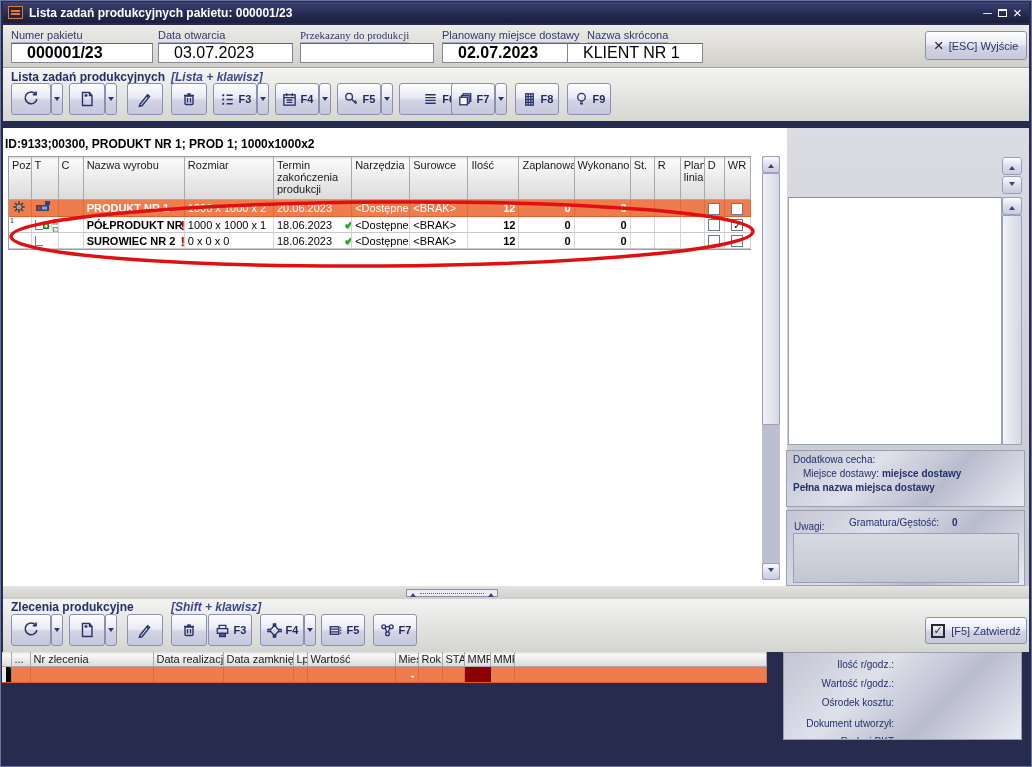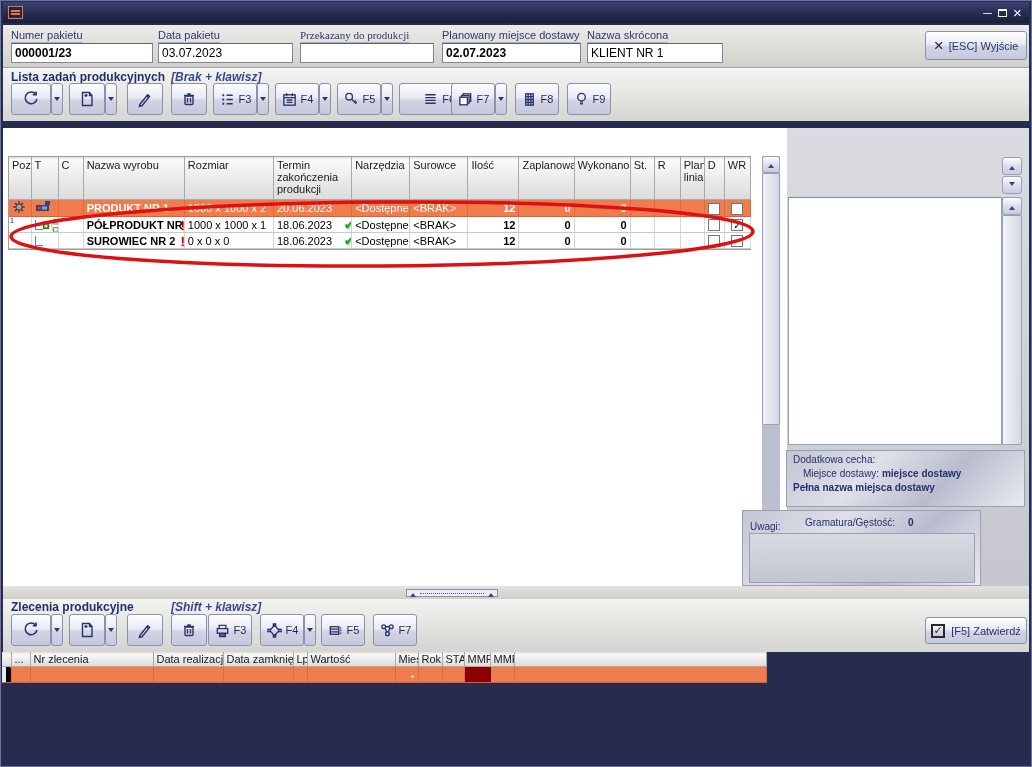--- a/index.html
+++ b/index.html
@@ -14,31 +14,31 @@
   .app-icon{width:15px;height:13px;border:1px solid #E87830;background:#20254A;margin:0 6px 0 5px;
     display:flex;flex-direction:column;justify-content:center;gap:1px;padding:2px;}
   .app-icon i{display:block;height:2px;background:#E87830;}
   .cap-btn{color:#fff;width:15px;height:15px;display:flex;align-items:center;justify-content:center;
     font-size:12px;font-weight:normal;cursor:default;}
   .max-glyph{width:9px;height:8px;border:1px solid #fff;border-top-width:2px;display:inline-block;}
   
   .btn{background:linear-gradient(180deg,#FEFEFF 0%,#E9EAF3 45%,#D2D4E4 55%,#C6C9DC 100%);
     border:1px solid #8A90B0;border-radius:3px;box-shadow:inset 0 1px 0 #fff;
     display:flex;align-items:center;justify-content:center;color:#27356B;cursor:default;}
-  .fk{font-size:11px;color:#1E2A5C;margin-left:3px;}
+  .fk{font-size:11px;color:#1E2A5C;margin-left:3px;font-weight:bold;}
   .dd{width:12px;}
   .dd::after{content:"";width:0;height:0;border:3px solid transparent;border-top:4px solid #2B3668;margin-top:3px;}
   .tri-up{width:0;height:0;border:3px solid transparent;border-bottom:4px solid #3A4578;}
   .tri-dn{width:0;height:0;border:3px solid transparent;border-top:4px solid #3A4578;}
   
   .form-panel{left:3px;top:25px;width:1026px;height:43px;
     background:linear-gradient(180deg,#ECEBE7,#D2D0CA);border-bottom:1px solid #9FA0A8;}
   .f-label{position:absolute;top:4px;font-size:11px;color:#2C3A72;border-bottom:1px solid #A9ACBE;padding-bottom:1px;}
   .f-input{position:absolute;top:18px;height:20px;border:1px solid #7E8698;border-top-color:#5C6478;
-    background:#fff;font-size:12px;padding:0 3px;color:#000;}
+    background:#fff;font-size:16px;padding:0 15px;color:#000;}
   .bold{font-weight:bold;}
   .toolbar{left:3px;top:68px;width:1026px;height:53px;
     background:linear-gradient(180deg,#F3F3F1,#D6D6D2);border-top:1px solid #fff;}
   .tb-title{position:absolute;top:1px;left:8px;font-size:12px;font-weight:bold;color:#22306A;}
   .tb-hint{position:absolute;top:1px;left:168px;font-size:12px;font-weight:bold;font-style:italic;color:#3A4890;}
   .tb-btn{position:absolute;top:14px;height:32px;}
   svg.ic{stroke:#28346B;fill:none;stroke-width:1.4;}
   
   .main-area{left:3px;top:128px;width:1026px;height:458px;background:#fff;overflow:hidden;}
   .right-zone{left:784px;top:0;width:242px;height:458px;background:linear-gradient(180deg,#DBDBE2,#C6C6D0);}
@@ -92,48 +92,49 @@
 </head>
 <body>
 
 <div class="window">
 
   <div class="abs titlebar">
     <span class="app-icon">
         <i></i>
         <i></i>
       </span>
+    <span>Lista zadań produkcyjnych pakietu: 000001/23</span>
     <span style="flex:1"></span>
     <span class="cap-btn">─</span>
     <span class="cap-btn">
         <span class="max-glyph"></span>
       </span>
     <span class="cap-btn" style="font-size:15px;margin-right:4px;">×</span>
   </div>
 
   <div class="abs form-panel">
     <span class="f-label" style="left:8px;">Numer pakietu</span>
     <input class="f-input bold" style="left: 8px; width: 142px;" value="000001/23">
-    <span class="f-label" style="left:155px;">Data pakietu</span>
+    <span class="f-label" style="left:155px;">Data otwarcia</span>
     <input class="f-input" style="left: 155px; width: 135px;" value="03.07.2023">
     <span class="f-label" style="left:297px;font-family:Liberation Serif, serif;">Przekazany do produkcji</span>
     <input class="f-input" style="left: 297px; width: 134px;" value="">
     <span class="f-label" style="left:439px;">Planowany miejsce dostawy</span>
     <input class="f-input bold" style="left: 439px; width: 139px;" value="02.07.2023">
     <span class="f-label" style="left:584px;">Nazwa skrócona</span>
-    <input class="f-input" style="left: 584px; width: 136px;" value="KLIENT NR 1">
+    <input class="f-input" style="left: 564px; width: 136px;" value="KLIENT NR 1">
     <div class="btn abs" style="left:922px;top:6px;width:102px;height:29px;font-size:11px;">
       <span style="font-size:17px;margin-right:5px;color:#1F1F2E;">×</span>
       <span>[ESC] Wyjście</span>
     </div>
   </div>
 
   <div class="abs toolbar">
     <span class="tb-title">Lista zadań produkcyjnych</span>
-    <span class="tb-hint">[Brak + klawisz]</span>
+    <span class="tb-hint">[Lista + klawisz]</span>
     <div class="btn tb-btn" style="left:8px;width:40px;">
       <svg class="ic" width="20" height="20" viewBox="0 0 18 18">
           <path d="M13.2 4.6 A5.3 5.3 0 1 0 14.3 9"></path>
           <path d="M13.6 2.2 v3 h-3"></path>
         </svg>
       </div>
     <div class="btn tb-btn dd" style="left:48px;"></div>
     <div class="btn tb-btn" style="left:66px;width:36px;">
       <svg class="ic" width="18" height="18" viewBox="0 0 18 18">
           <path d="M4.5 2.5 h7 l2.5 3 v10 h-9.5 z"></path>
@@ -204,20 +205,21 @@
       <svg class="ic" width="17" height="17" viewBox="0 0 18 18">
           <circle cx="9" cy="6.5" r="4"></circle>
           <path d="M7.5 11.5h3 M7.5 13.5h3"></path>
         </svg>
       <span class="fk">F9</span>
       </div>
   </div>
 
   <div class="abs main-area">
     <div class="abs right-zone"></div>
+    <div class="abs id-line">ID:9133;00300, PRODUKT NR 1; PROD 1; 1000x1000x2</div>
 
     <div class="abs" style="left:5px;top:28px;border:1px solid #9C9C9C;border-right:none;">
       <table class="grid" style="width:742px;">
         <colgroup>
             <col style="width:22px">
             <col style="width:27px">
             <col style="width:25px">
             <col style="width:101px">
             <col style="width:89px">
             <col style="width:78px">
@@ -364,21 +366,21 @@
       <div class="sb-thumb abs" style="left:0;top:18px;width:20px;height:230px;"></div>
     </div>
 
     <div class="abs info-pane" style="left:783px;top:322px;width:239px;height:57px;padding:3px 6px;">
       <div>Dodatkowa cecha:</div>
       <div style="margin:3px 0 0 10px;"><span>Miejsce dostawy:</span>
         <b>miejsce dostawy</b></div>
       <div style="margin-top:3px;font-weight:bold;">Pełna nazwa miejsca dostawy</div>
     </div>
 
-    <div class="abs info-pane sep-line" style="left:739px;top:382px;width:239px;height:76px;">
+    <div class="abs info-pane sep-line" style="left:783px;top:382px;width:239px;height:76px;">
       <span class="abs" style="left:7px;top:10px;">Uwagi:</span>
       <span class="abs" style="left:62px;top:6px;">Gramatura/Gęstość:</span>
       <b class="abs" style="left:165px;top:6px;">0</b>
       <div class="abs" style="left:6px;top:22px;width:226px;height:50px;border:1px solid #9AA0B4;background:linear-gradient(180deg,#D8DAE2,#C3C5D1);"></div>
     </div>
   </div>
 
   <div class="abs splitter">
     <div class="split-handle">
       <span class="tri-up"></span>
@@ -506,15 +508,22 @@
         <td></td>
         <td></td>
         <td class="mmp"></td>
         <td></td>
         <td></td>
       </tr>
       </tbody>
     </table>
   </div>
 
+  <div class="abs info-pane" style="left:783px;top:652px;width:239px;height:88px;overflow:hidden;">
+    <div class="abs" style="right:127px;top:6px;">Ilość r/godz.:</div>
+    <div class="abs" style="right:127px;top:25px;">Wartość r/godz.:</div>
+    <div class="abs" style="right:127px;top:44px;">Ośrodek kosztu:</div>
+    <div class="abs" style="right:127px;top:65px;">Dokument utworzył:</div>
+    <div class="abs" style="right:127px;top:83px;">Rodzaj PKT</div>
+  </div>
 
 
 </div>
 
 </body></html>

